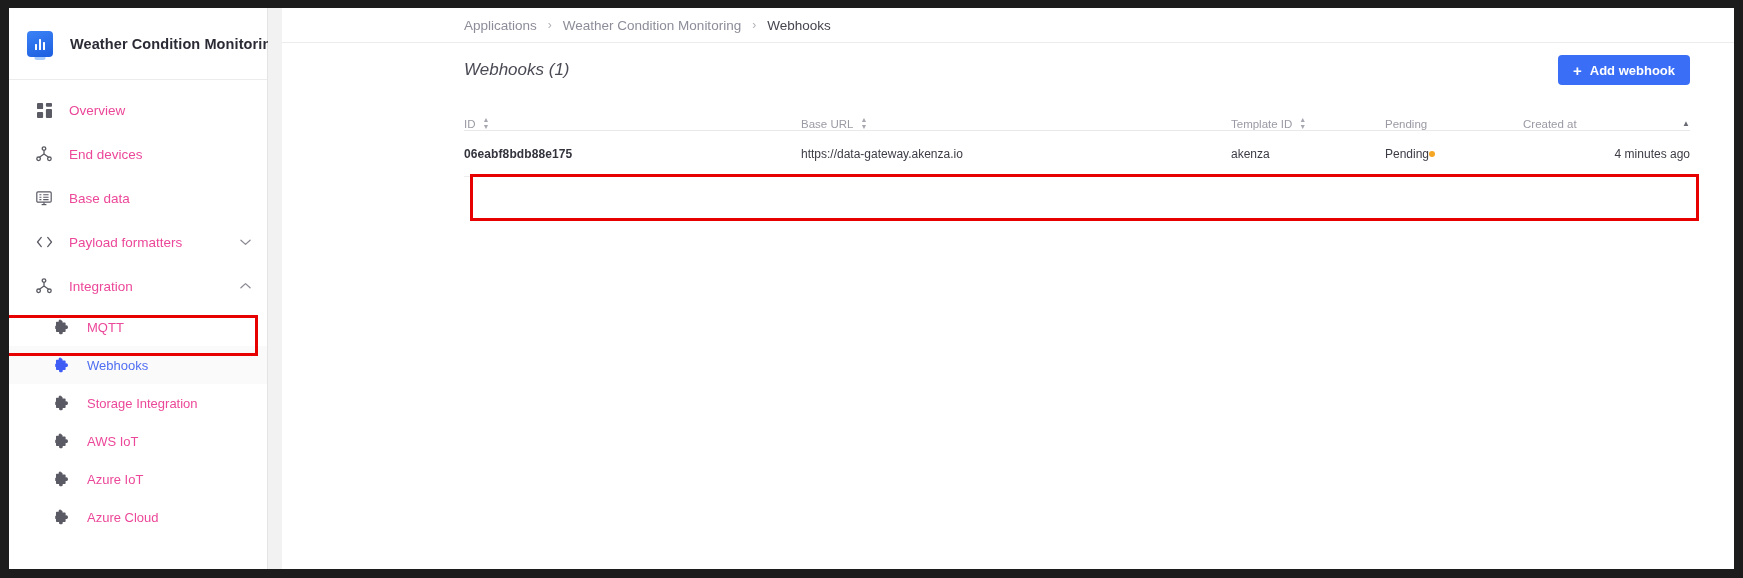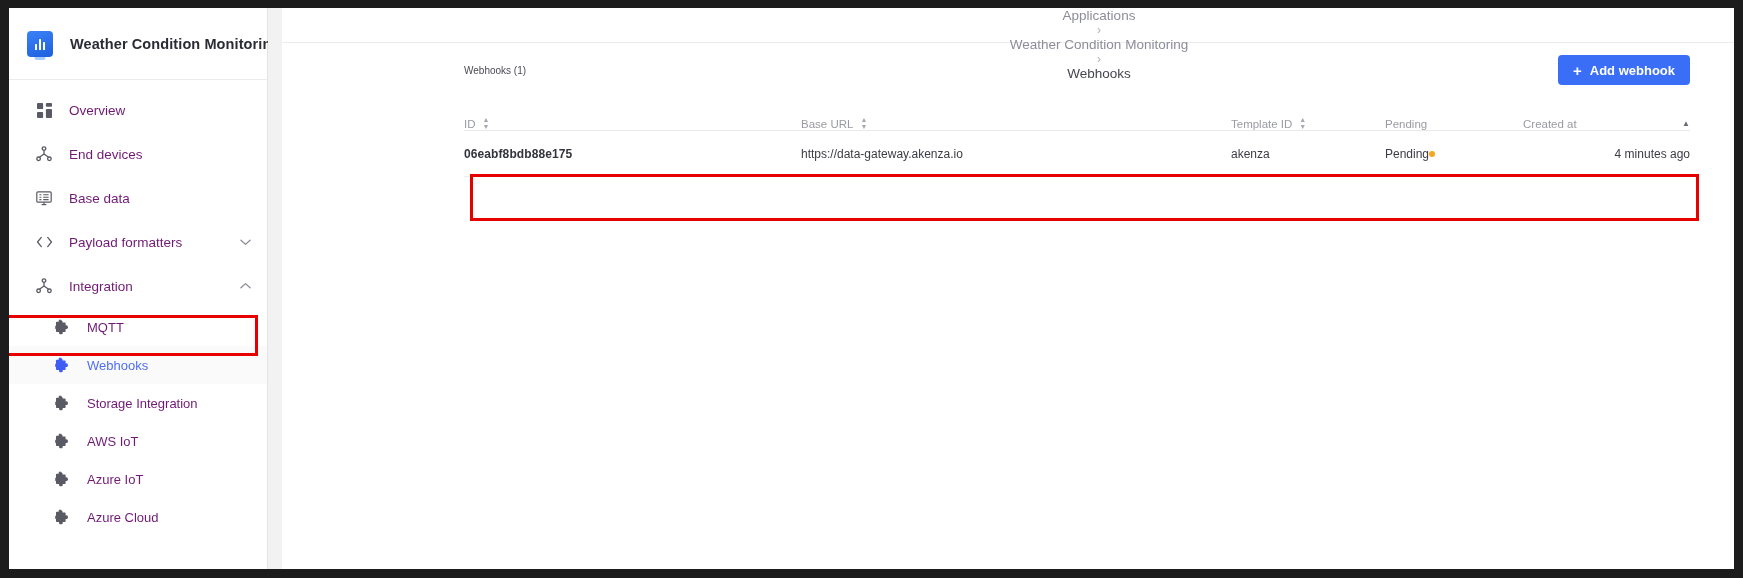--- a/index.html
+++ b/index.html
@@ -106,21 +106,21 @@
     cursor: pointer;
   }
   .nav-item .nav-icon {
     width: 22px; flex: 0 0 22px;
     display: flex; align-items: center; justify-content: center;
     color: #5a5a64;
   }
   .nav-item .nav-label {
     margin-left: 14px;
     font-size: 13.5px;
-    color: #701a75;
+    color: #ec4899;
     white-space: nowrap;
   }
   .nav-item .nav-chevron {
     margin-left: auto;
     color: #8b8b95;
     display: flex; align-items: center;
   }
 
   
   .nav-item.sub { padding-left: 42px; height: 38px; }
@@ -151,21 +151,20 @@
     right: 0; bottom: 0;
     background: #ffffff;
   }
 
   #breadcrumb-bar {
     height: 35px;
     display: flex;
     align-items: center;
     padding-left: 182px;
     border-bottom: 1px solid #ececec;
-    flex-direction: column;
   }
   .crumb {
     font-size: 13.5px;
     color: #8d8d99;
     white-space: nowrap;
     cursor: pointer;
   }
   .crumb.current { color: #45454f; cursor: default; }
   .crumb-sep {
     margin: 0 11px;
@@ -176,22 +175,23 @@
 
   #content { position: relative; padding-left: 182px; }
 
   #title-row {
     display: flex;
     align-items: center;
     height: 54px;
     padding-right: 44px;
   }
   #page-title {
-    font-size: 10px;
+    font-size: 17px;
     color: #4a4a55;
+    font-style: italic;
   }
   #add-webhook-btn {
     margin-left: auto;
     display: flex;
     align-items: center;
     gap: 8px;
     height: 30px;
     padding: 0 15px;
     background: #3b6ef6;
     color: #ffffff;

